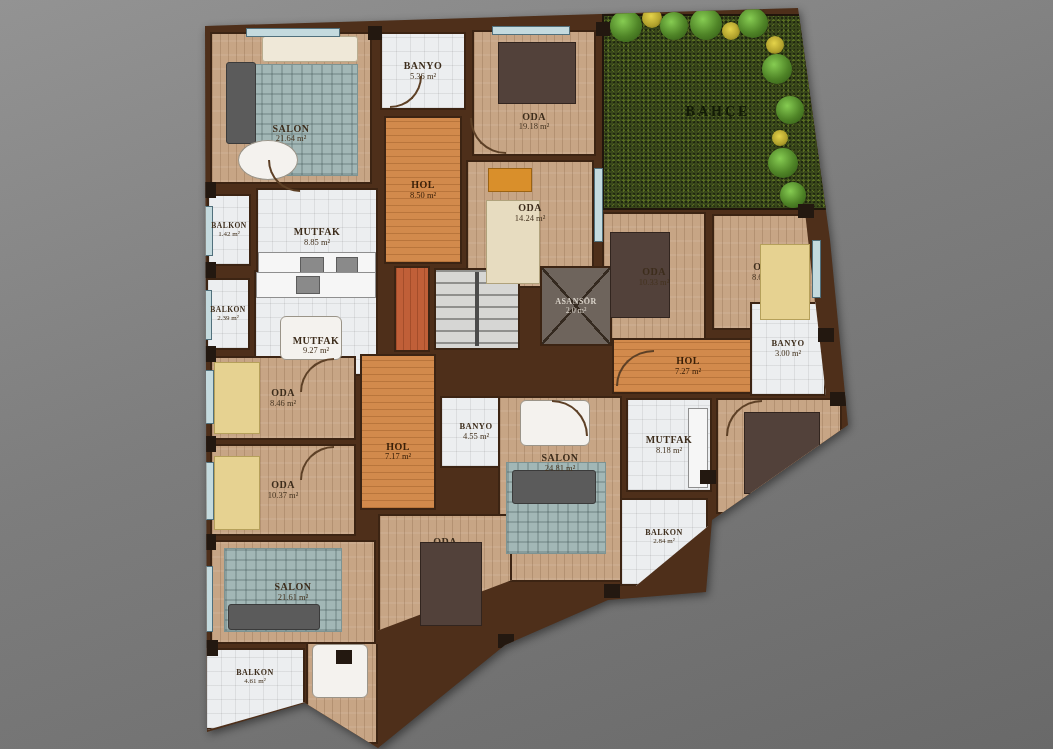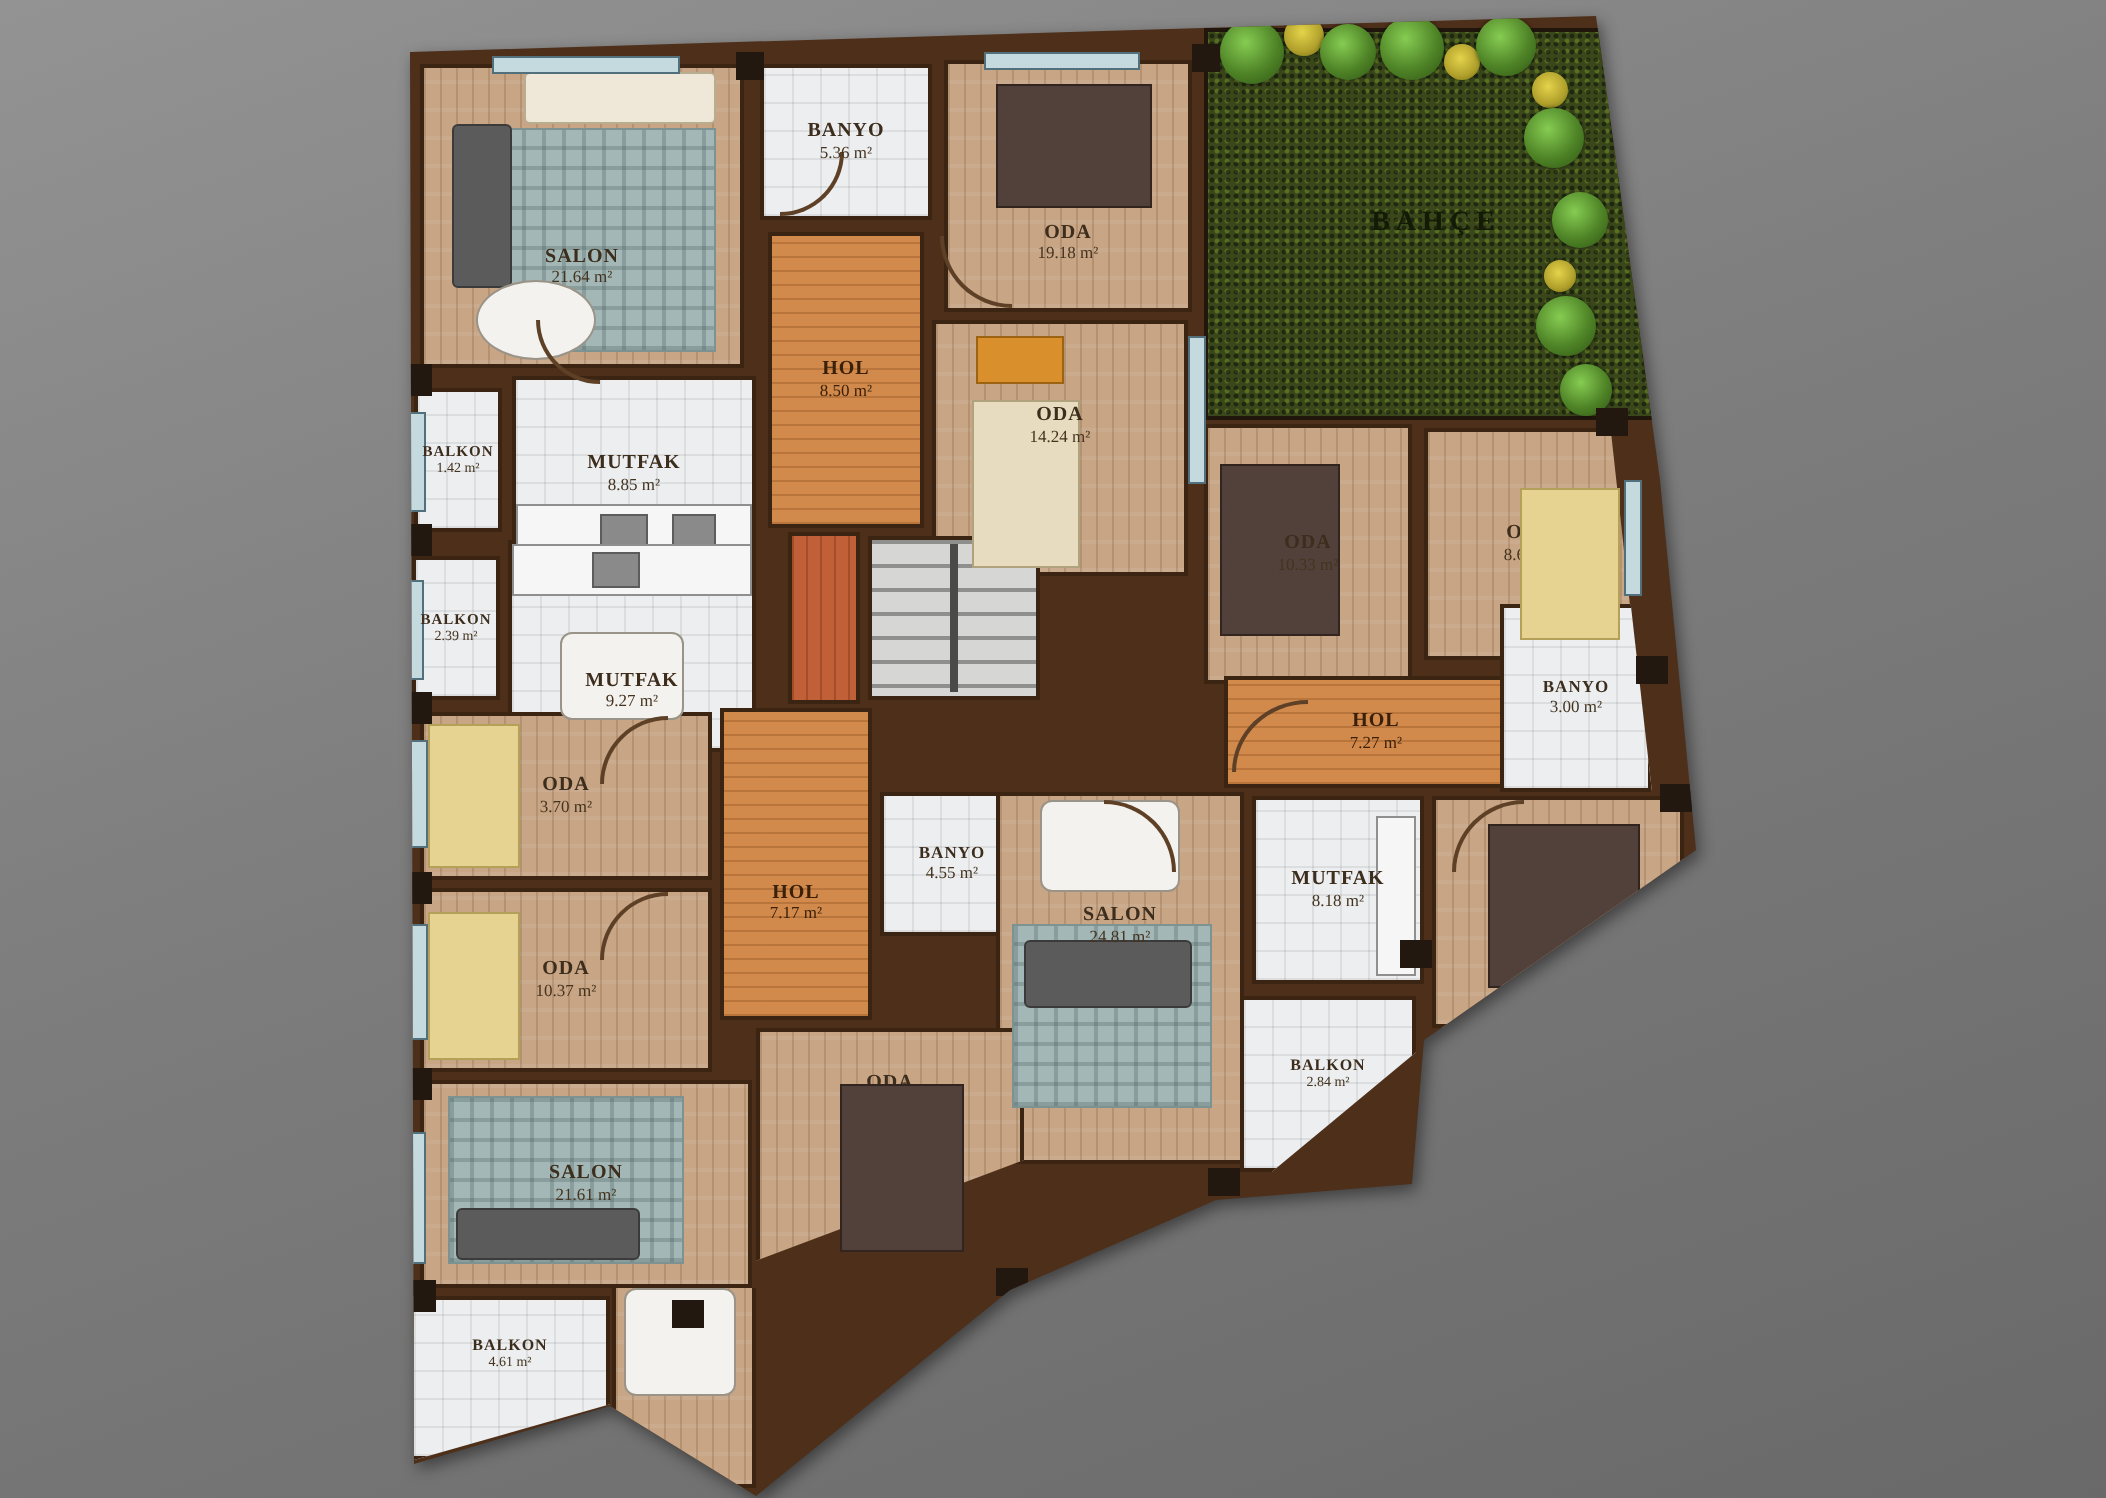--- a/index.html
+++ b/index.html
@@ -137,37 +137,43 @@
         </div>
   </div>
   <div class="room tile" style="left:254px;top:270px;width:124px;height:106px">
     <div class="lbl" style="justify-content:flex-end;padding-bottom:18px">
           <span class="nm">MUTFAK</span>
           <span class="ar">9.27 m²</span>
         </div>
   </div>
   <div class="room stairs" style="left:434px;top:268px;width:86px;height:82px"></div>
   <div class="rail" style="left:475px;top:272px;width:4px;height:74px"></div>
+  <div class="room lift" style="left:540px;top:266px;width:72px;height:80px">
+    <div class="lbl">
+          <span class="nm">ASANSÖR</span>
+          <span class="ar">2.0 m²</span>
+        </div>
+  </div>
   <div class="room kat" style="left:394px;top:266px;width:36px;height:86px"></div>
   <div class="room hol" style="left:612px;top:338px;width:152px;height:56px">
     <div class="lbl">
           <span class="nm">HOL</span>
           <span class="ar">7.27 m²</span>
         </div>
   </div>
   <div class="room tile" style="left:750px;top:302px;width:76px;height:94px;clip-path:polygon(0 0,86% 0,100% 100%,0 100%)">
     <div class="lbl">
           <span class="nm" style="font-size:8.5px">BANYO</span>
           <span class="ar">3.00 m²</span>
         </div>
   </div>
   <div class="room wood" style="left:210px;top:356px;width:146px;height:84px">
     <div class="lbl">
           <span class="nm">ODA</span>
-          <span class="ar">3.70 m²</span>
+          <span class="ar">8.46 m²</span>
         </div>
   </div>
   <div class="room hol" style="left:360px;top:354px;width:76px;height:156px">
     <div class="lbl" style="justify-content:flex-end;padding-bottom:46px">
           <span class="nm">HOL</span>
           <span class="ar">7.17 m²</span>
         </div>
   </div>
   <div class="room tile" style="left:440px;top:396px;width:72px;height:72px">
     <div class="lbl">

